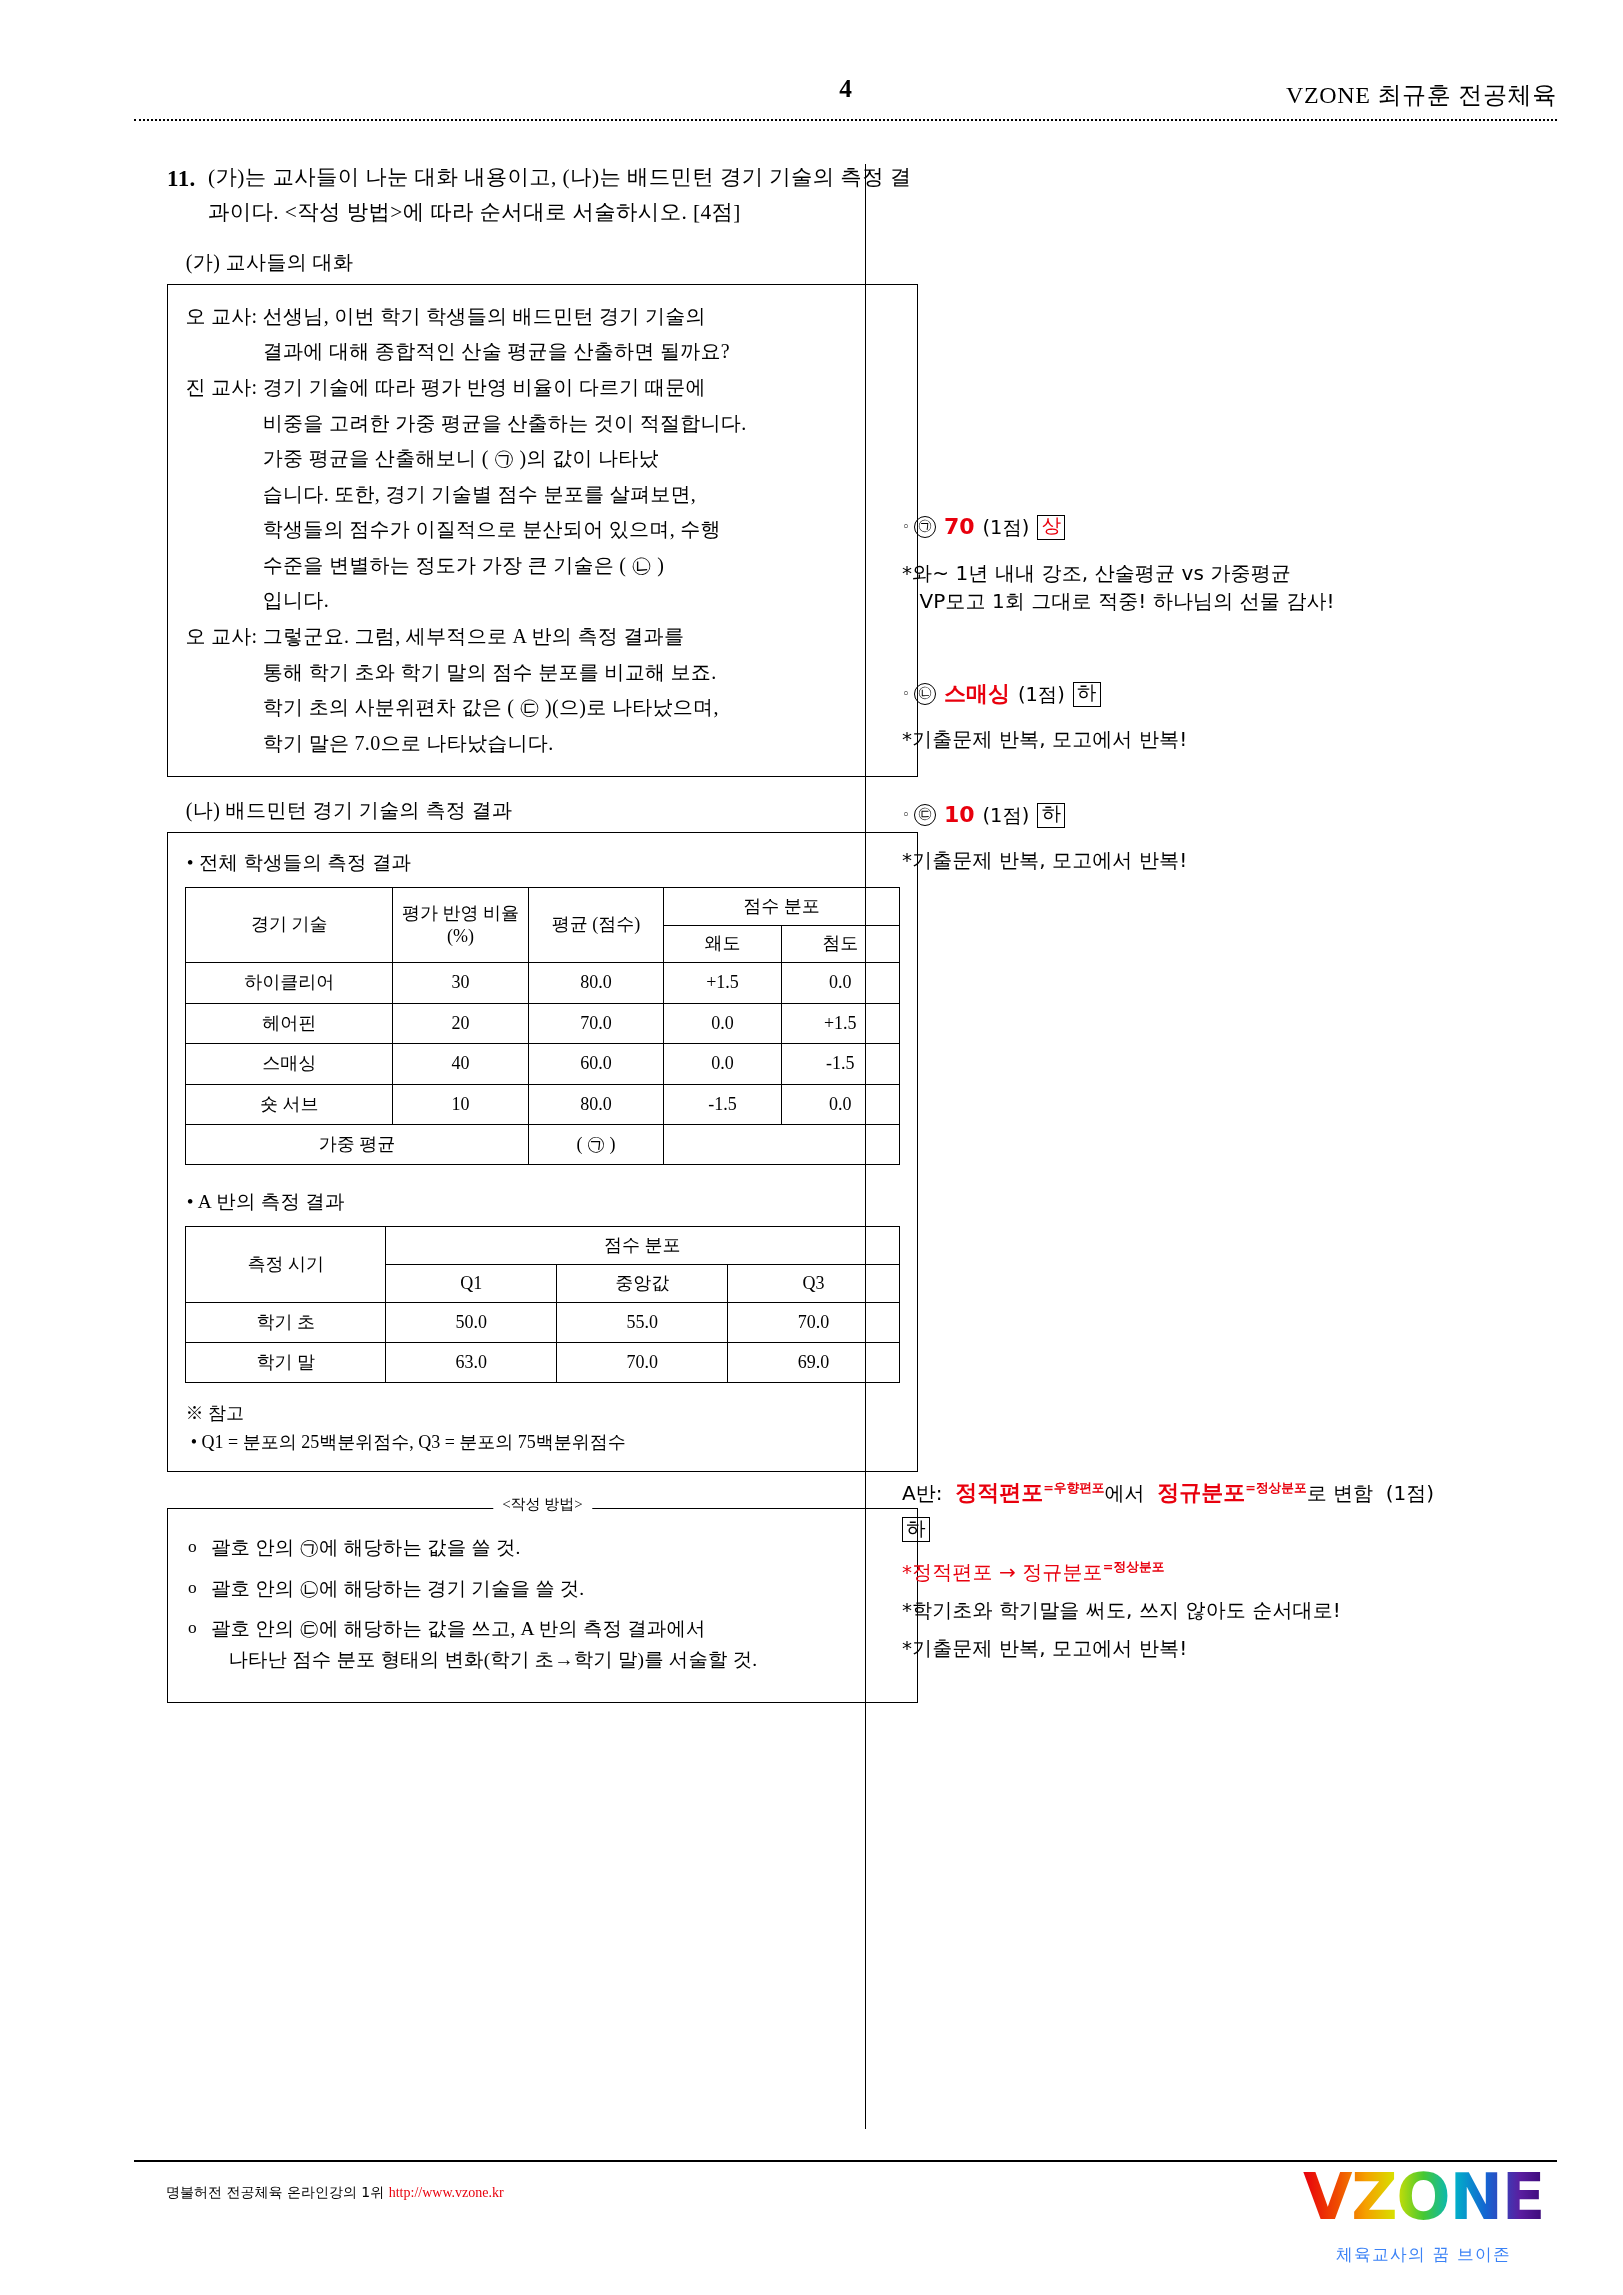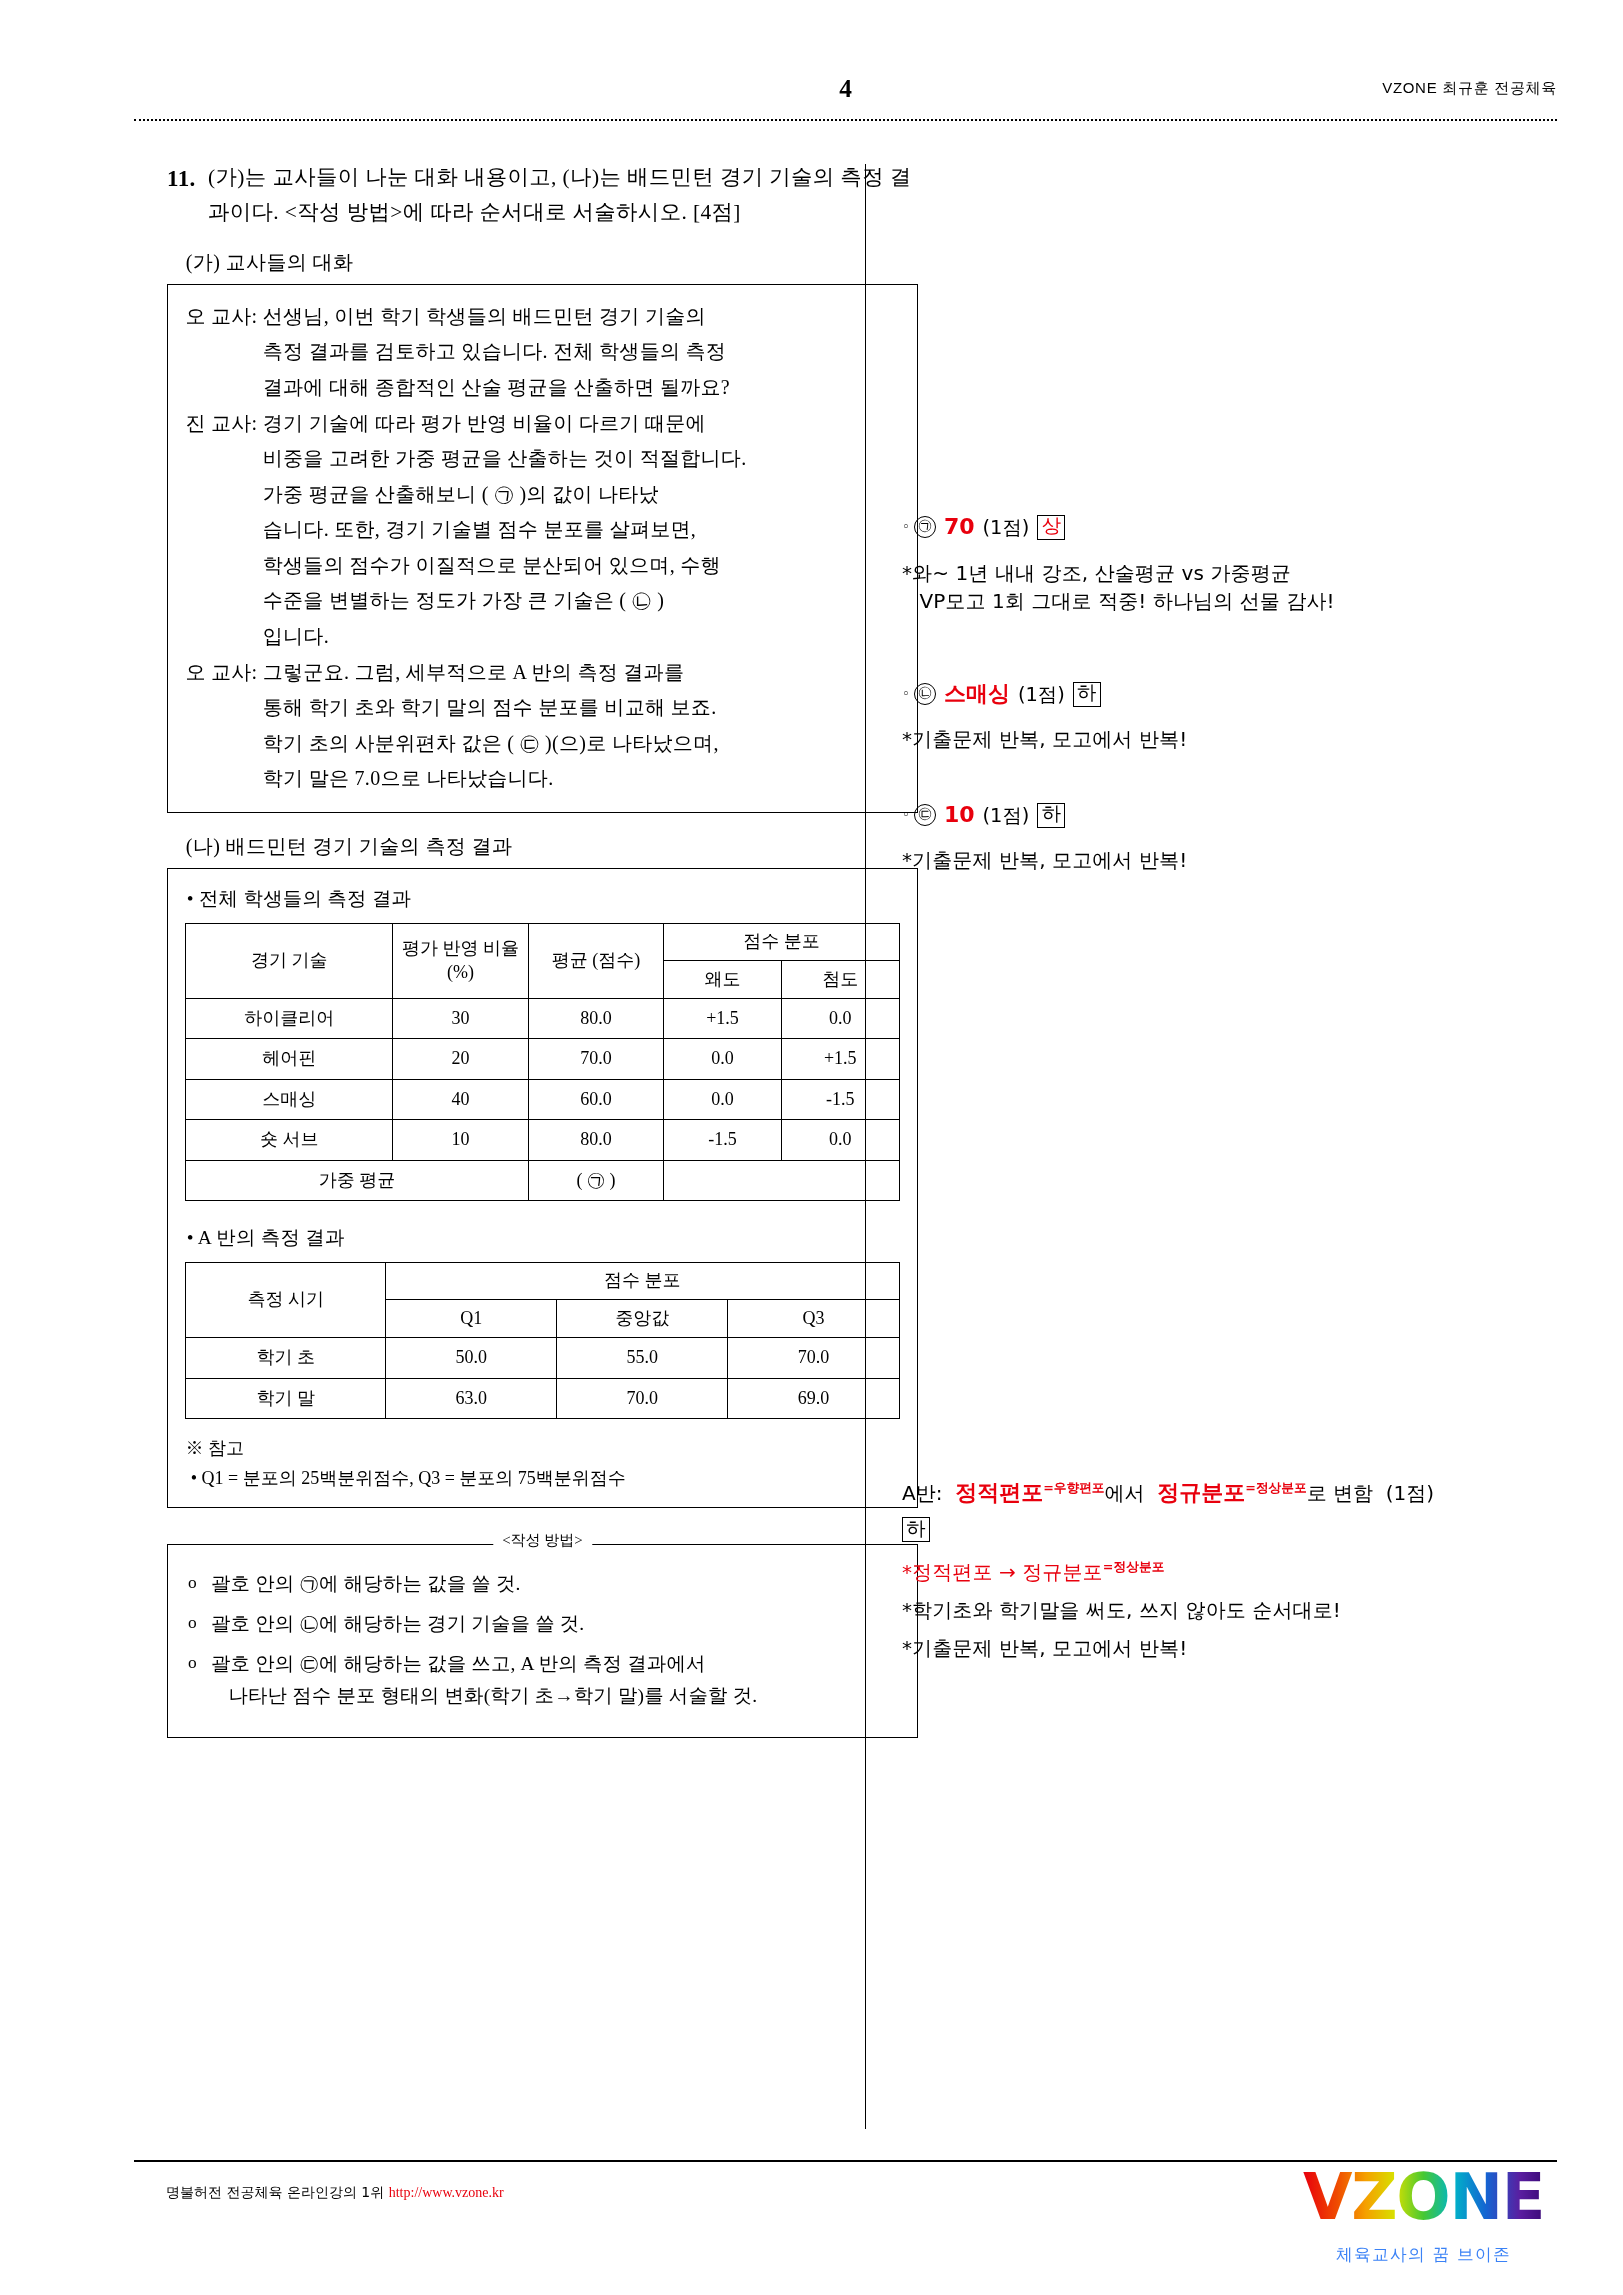--- a/index.html
+++ b/index.html
@@ -35,22 +35,22 @@
     text-align: center;
     font-family: "Liberation Serif", serif;
     font-weight: bold;
     font-size: 25.4px;
     letter-spacing: 0;
   }
   .header-brand {
     position: absolute;
     right: 0;
     top: 5.3px;
-    font-family: Liberation Sans, sans-serif;
-    font-size: 15px;
+    font-family: Liberation Serif, serif;
+    font-size: 24px;
     letter-spacing: 0.7px;
     white-space: nowrap;
   }
   .header-rule {
     position: absolute;
     left: 134px;
     top: 119px;
     width: 1423px;
     height: 0;
     border-top: 2px dotted #000;
@@ -325,21 +325,20 @@
       <span>(가)는 교사들이 나눈 대화 내용이고, (나)는 배드민턴 경기 기술의 측정 결과이다. &lt;작성 방법&gt;에 따라 순서대로 서술하시오. [4점]</span>
     </div>
 
     <div class="sec-label">(가) 교사들의 대화</div>
 
     <div class="boxed dlg">
       <div class="dlg-turn">
         <div class="dlg-spk">오 교사:</div>
         <div class="dlg-body">
           <div>선생님, 이번 학기 학생들의 배드민턴 경기 기술의</div>
-          <div>측정 결과를 검토하고 있습니다. 전체 학생들의 측정</div>
           <div>결과에 대해 종합적인 산술 평균을 산출하면 될까요?</div>
         </div>
       </div>
       <div class="dlg-turn">
         <div class="dlg-spk">진 교사:</div>
         <div class="dlg-body">
           <div>경기 기술에 따라 평가 반영 비율이 다르기 때문에</div>
           <div>비중을 고려한 가중 평균을 산출하는 것이 적절합니다.</div>
           <div>가중 평균을 산출해보니 (  ㉠  )의 값이 나타났</div>
           <div>습니다. 또한, 경기 기술별 점수 분포를 살펴보면,</div>

